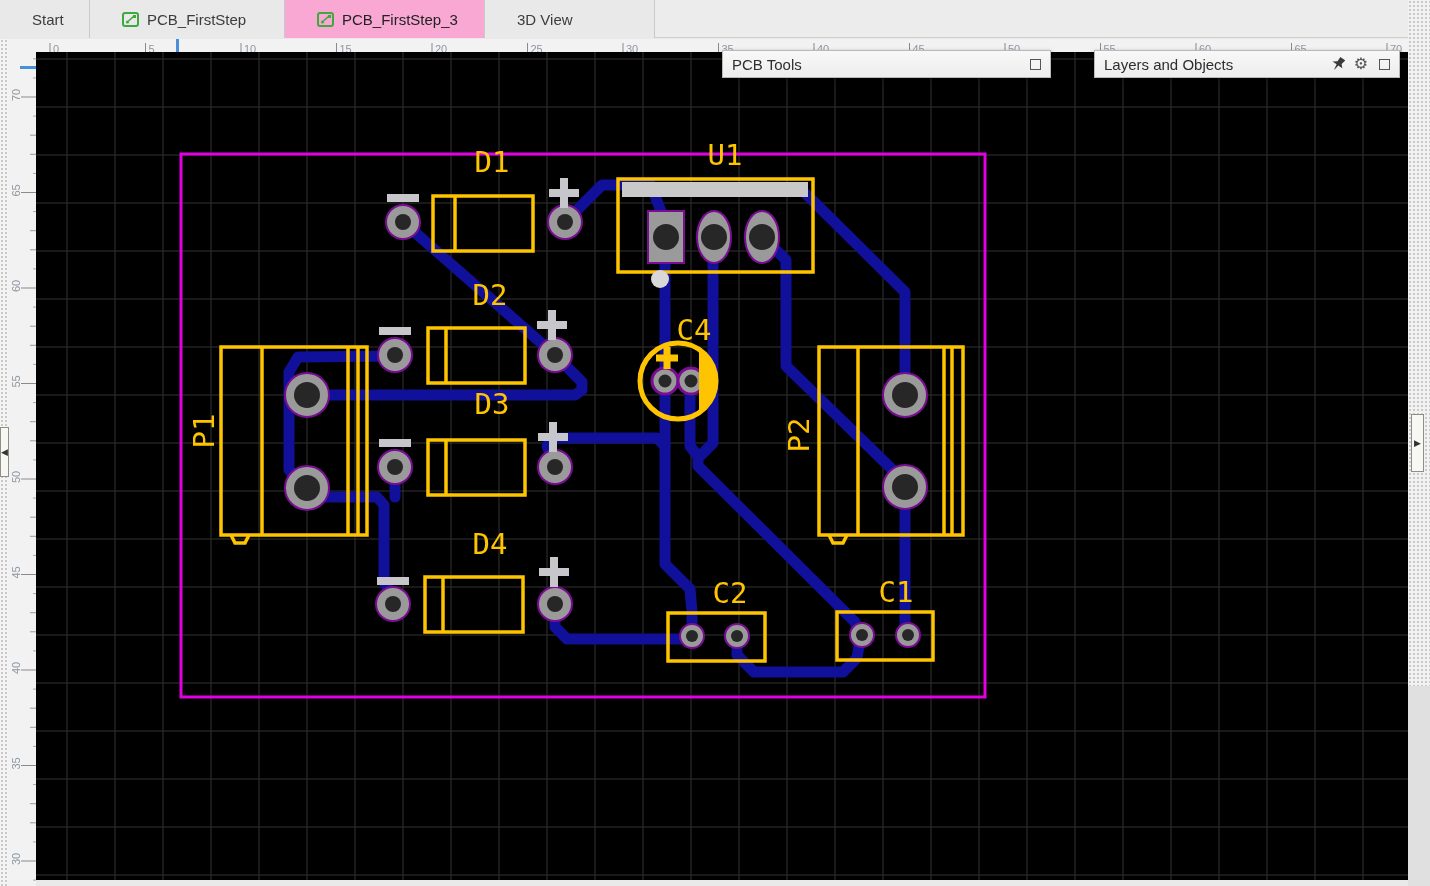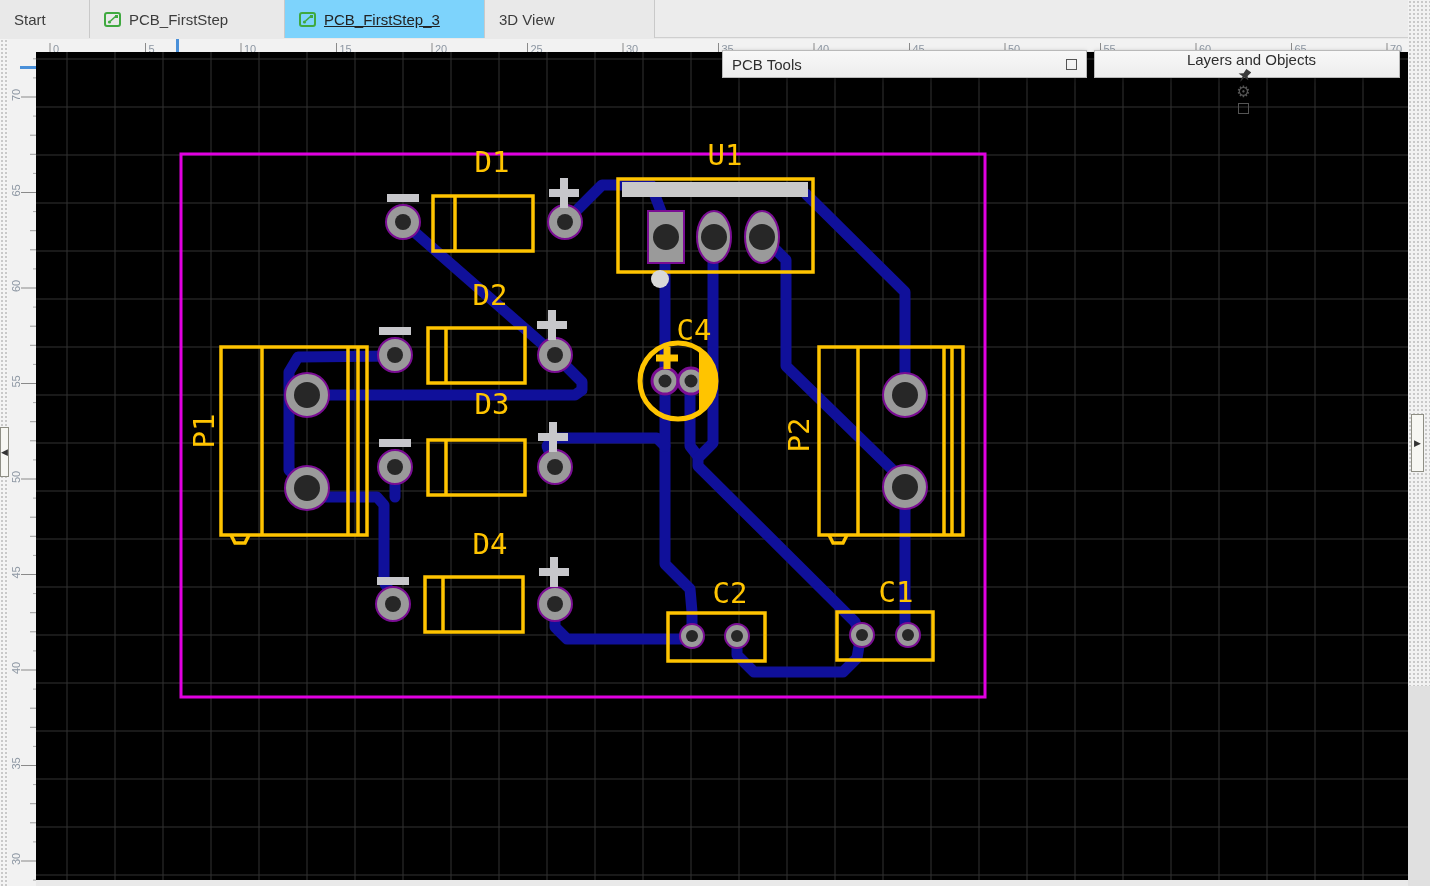--- a/index.html
+++ b/index.html
@@ -3,24 +3,24 @@
 <meta charset="utf-8">
 <style>
   * { margin:0; padding:0; box-sizing:border-box; }
   html,body { width:1430px; height:886px; overflow:hidden; background:#e9e9e9;
               font-family:"Liberation Sans", sans-serif; }
   #app { position:relative; width:1430px; height:886px; }
 
   
   #tabbar { position:absolute; left:0; top:0; width:1408px; height:38px;
             background:#ececec; border-bottom:1px solid #cfcfcf; display:flex; }
-  .tab { height:38px; display:flex; align-items:center; padding:0 14px;
+  .tab { height:38px; display:flex; align-items:center; padding:0 32px;
          border-right:1px solid #c9c9c9; font-size:15px; color:#3c3c3c;
          background:#e9e9e9; cursor:default; white-space:nowrap; }
-  .tab.active { background:#7dd3fc; color:#222;text-decoration:underline; }
+  .tab.active { background:#f9a8d4; color:#222; }
   .tab .ticon { width:17px; height:15px; margin-right:8px; flex:0 0 auto; }
 
   
   #ruler-top { position:absolute; left:36px; top:39px; width:1372px; height:19px;
                background:#f2f2f2; border-bottom:1px solid #d6d6d6; }
   #ruler-corner { position:absolute; left:8px; top:39px; width:28px; height:19px; background:#f2f2f2; }
   #ruler-left { position:absolute; left:8px; top:58px; width:28px; height:828px; background:#f2f2f2; }
   #strip-left { position:absolute; left:0; top:39px; width:8px; height:847px;
                 background:#f4f4f4;
                 background-image:radial-gradient(#c9c9c9 0.8px, transparent 0.9px);
@@ -37,22 +37,22 @@
   #handle-left  { left:0; top:427px; width:9px; height:50px; }
   #handle-right { left:1411px; top:414px; width:13px; height:58px; }
 
   
   #canvas { position:absolute; left:36px; top:52px; width:1372px; height:828px; background:#000; }
 
   
   .panel { position:absolute; height:28px; background:linear-gradient(#f8f8f8,#ededed);
            border:1px solid #b9b9b9; box-shadow:0 2px 5px rgba(0,0,0,.35);
            display:flex; align-items:center; font-size:15px; color:#2e2e2e; z-index:50; }
-  #panel-pcbtools { left:722px; top:50px; width:365px;align-items:center; }
-  #panel-layers   { left:1094px; top:50px; width:306px;flex-direction:column; }
+  #panel-pcbtools { left:722px; top:50px; width:329px;align-items:center; }
+  #panel-layers   { left:1094px; top:50px; width:306px; }
   .panel .ptitle { padding-left:9px; flex:1 1 auto; }
   .panel .picon { width:16px; height:16px; margin-right:7px; flex:0 0 auto;
                   display:flex; align-items:center; justify-content:center; color:#555; }
   .boxicon { width:11px; height:11px; border:1.6px solid #555; }
   .gear { font-size:16px; line-height:16px; color:#555; }
 </style>
 </head>
 <body>
 
 <div id="app">

